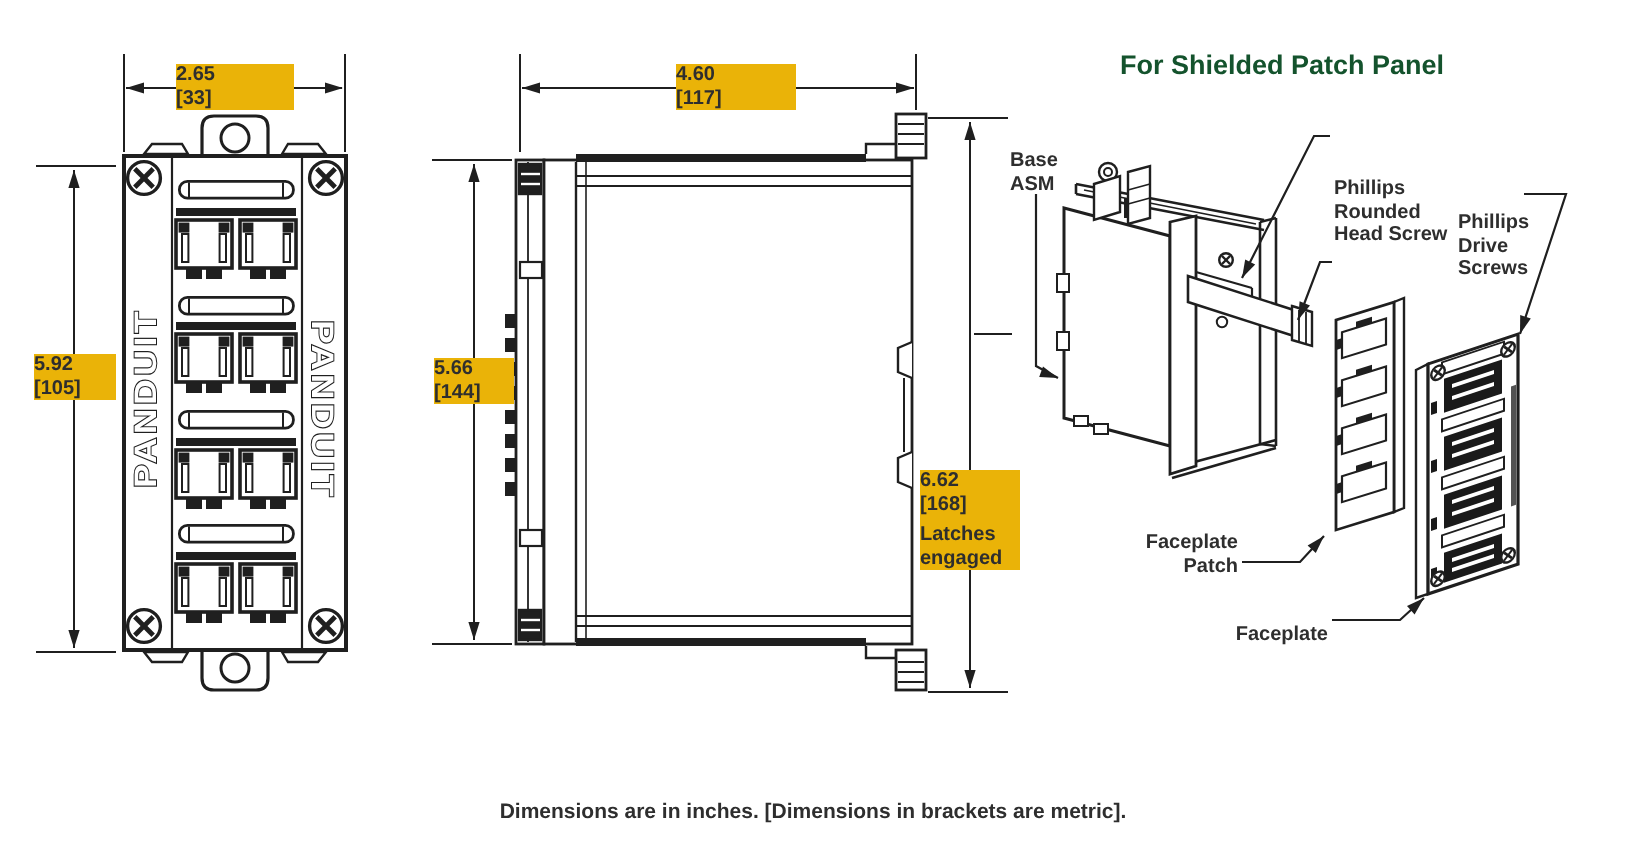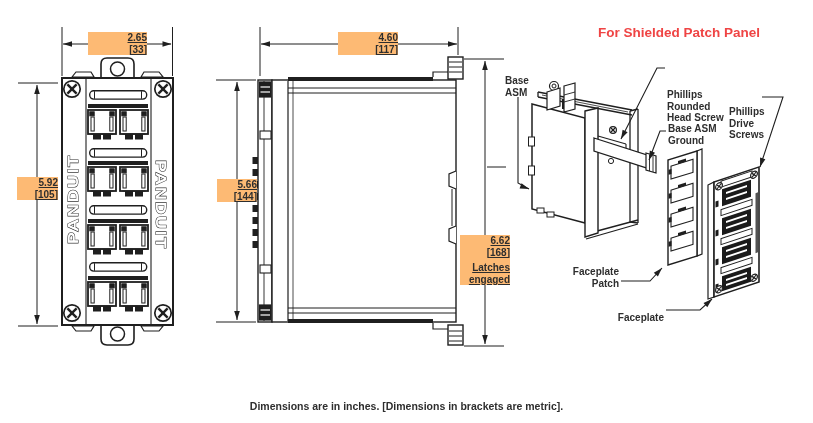--- a/index.html
+++ b/index.html
@@ -1,24 +1,24 @@
 <!DOCTYPE html>
 <html><head>
 <meta charset="utf-8">
 <style>
   html,body{margin:0;padding:0;background:#fff;}
   .stage{position:relative;width:813px;height:423px;background:#ffffff;
          font-family:"Liberation Sans",sans-serif;color:#2e2e2e;overflow:hidden;}
   .stage svg{position:absolute;left:0;top:0;}
   .lbl{position:absolute;font-weight:bold;font-size:10px;line-height:11.5px;
        color:#2e2e2e;z-index:3;}
-  .dim{text-align:right;background:#fdba74;text-decoration:underline;}
+  .dim{text-align:left;background:#eab308;}
   .dim span{display:block;}
-  .title{position:absolute;left:560px;top:25px;width:200px;text-align:right;
-         font-size:13.5px;font-weight:bold;color:#ef4444;z-index:3;}
+  .title{position:absolute;left:560px;top:25px;width:200px;text-align:left;
+         font-size:13.5px;font-weight:bold;color:#14532d;z-index:3;}
   .footnote{position:absolute;left:0;top:400px;width:813px;text-align:center;
             font-size:10.5px;font-weight:bold;color:#2e2e2e;z-index:3;}
   .ra{text-align:right;}
 </style>
 </head>
 <body>
 
 <div class="stage">
 
 <svg width="813" height="423" viewBox="0 0 813 423">
@@ -343,19 +343,18 @@
 
   <div class="lbl dim" style="left:460px;top:235px;width:50px;">
     <span>6.62</span>
     <span>[168]</span>
     <span style="height:4px;"></span>
     <span>Latches engaged</span>
   </div>
 
   <div class="lbl" style="left:505px;top:75px;width:38px;">Base ASM</div>
   <div class="lbl" style="left:667px;top:61px;width:64px;margin-top:28px;">Phillips Rounded Head Screw</div>
-  <div class="lbl" style="left:668px;top:123px;width:62px;">Base ASM Ground</div>
   <div class="lbl" style="left:729px;top:90px;width:48px;margin-top:16px;">Phillips Drive Screws</div>
   <div class="lbl ra" style="left:553px;top:266px;width:66px;">Faceplate Patch</div>
   <div class="lbl ra" style="left:598px;top:312px;width:66px;">Faceplate</div>
 
   <div class="footnote">Dimensions are in inches. [Dimensions in brackets are metric].</div>
 </div>
 
 </body></html>

